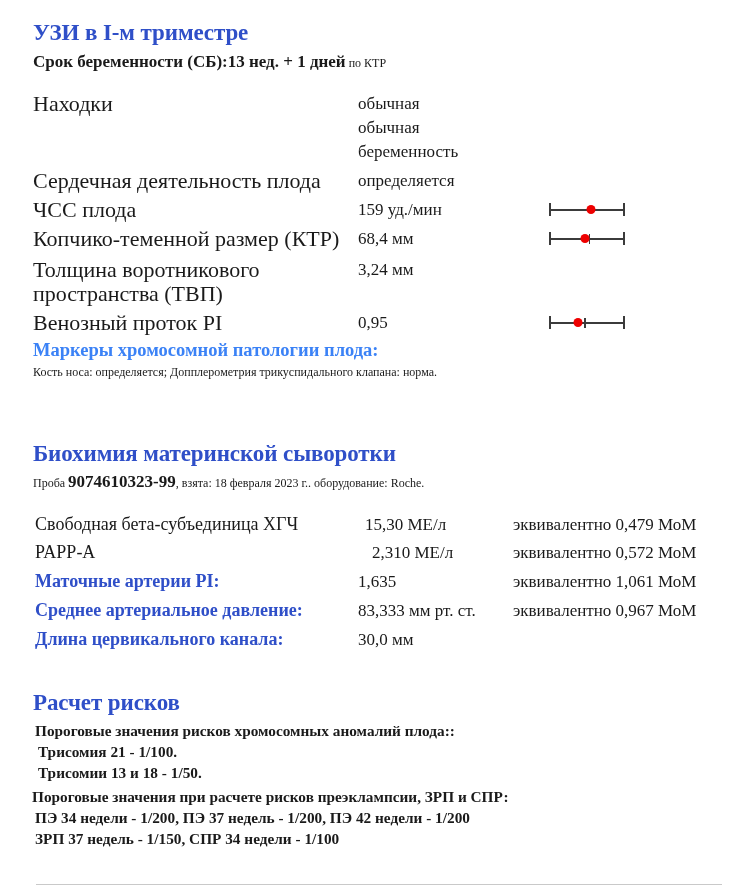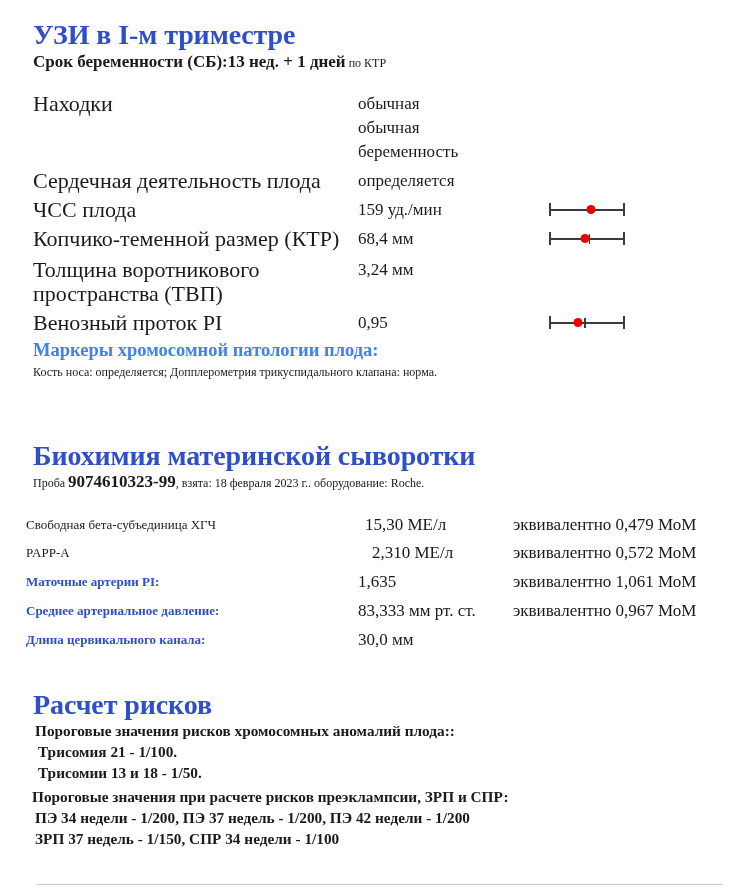--- a/index.html
+++ b/index.html
@@ -19,21 +19,21 @@
     position: relative;
     width: 750px;
     height: 889px;
     padding: 0;
   }
 
   
   .h-main {
     color: #2f4fc8;
     font-weight: bold;
-    font-size: 28px;
+    font-size: 23px;
     letter-spacing: -0.1px;
     line-height: 1.1;
     margin: 0;
   }
   .h-sub {
     color: #3b82f6;
     font-weight: bold;
     font-size: 18.5px;
     line-height: 1.15;
     margin: 0;
@@ -113,22 +113,22 @@
     width: 9px;
     height: 9px;
     border-radius: 50%;
     background: #ee0000;
     transform: translateX(-50%);
   }
 
   
   .bio-label {
     position: absolute;
-    left: 26px;
-    font-size: 13px;
+    left: 35px;
+    font-size: 18px;
     line-height: 23.5px;
     white-space: nowrap;
   }
   .bio-value {
     position: absolute;
     font-size: 17px;
     line-height: 23.5px;
     white-space: nowrap;
   }
   .bio-mom {

